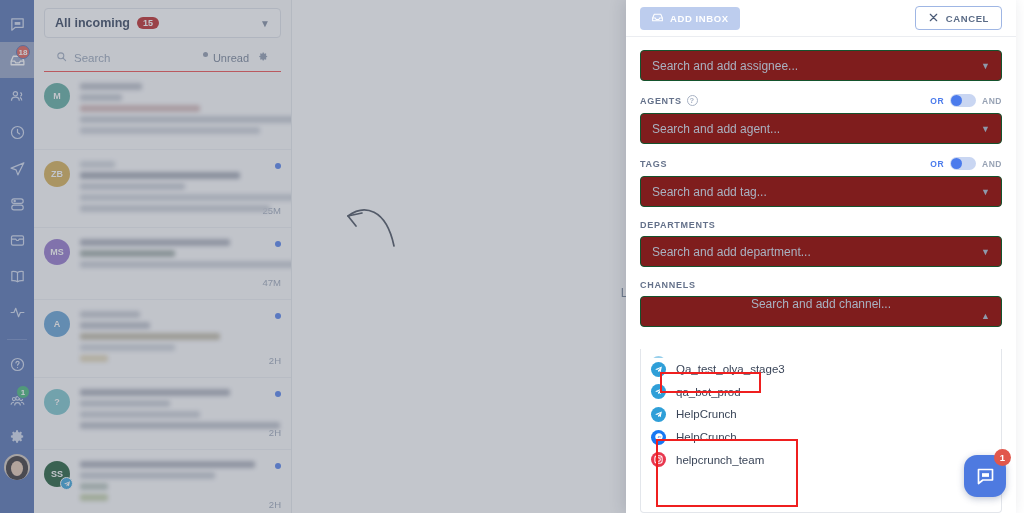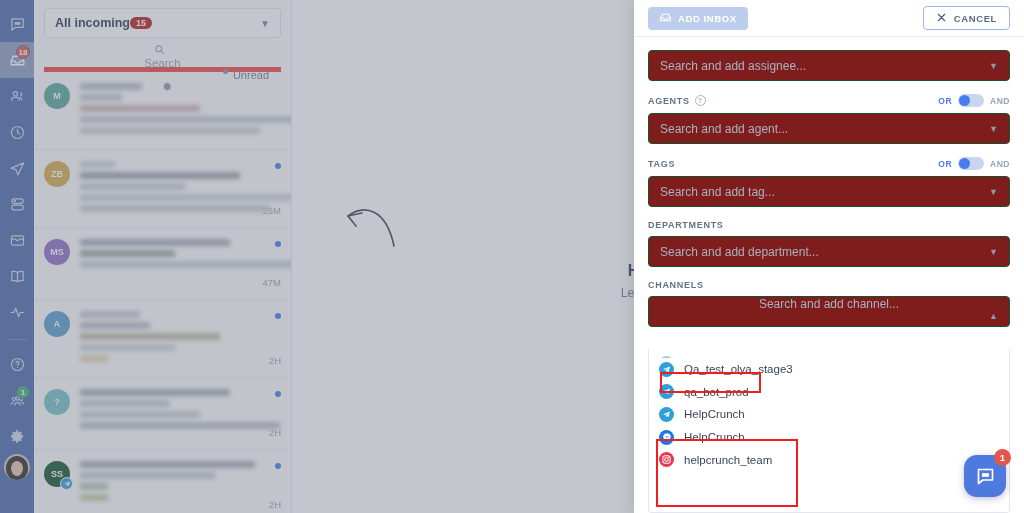--- a/index.html
+++ b/index.html
@@ -72,28 +72,28 @@
   }
   .conv-head{ padding:8px 10px 0 10px; }
   .inbox-select{
     height:30px; border:1px solid #dfe2e8; border-radius:4px;
     background:#fff;
     display:flex; align-items:center; padding:0 10px;
     font-size:12.5px; color:#2b3a55; font-weight:600;
   }
   .inbox-count{
     background:#b91c1c; color:#fff; font-size:9px; font-weight:700;
-    border-radius:8px; padding:1px 6px; 
+    border-radius:8px; padding:1px 6px; margin-left:7px;
   }
   .chev{ margin-left:auto; color:#7b879c; font-size:10px; }
   .search-row{
     height:28px; display:flex; align-items:center;
     padding:0 12px; margin-top:6px;
-    border-bottom:5px solid #ef4444;
-    font-size:11.5px; color:#93a0b4;flex-direction:column;
+    border-bottom:1px solid #ef4444;
+    font-size:11.5px; color:#93a0b4;
   }
   .search-row .mag{ margin-right:7px; color:#9aa6ba; }
   .unread-chip{ margin-left:auto; display:flex; align-items:flex-start; color:#6f7c90; font-size:11px;}
   .unread-dot{ width:5px;height:5px;border-radius:50%;background:#8a95a8; margin-right:5px;}
   .gear-sm{ margin-left:9px; color:#8c98ac; }
 
   .conv-scroll{ flex:1; overflow:hidden; }
   .conv-item{
     display:flex; padding:11px 10px 11px 10px;
     border-bottom:1px solid #eceef2;
@@ -144,21 +144,21 @@
 
   
   #dim{
     position:absolute; left:0; top:0; width:634px; height:513px;
     background:rgba(112,120,134,.42);
     pointer-events:none;
   }
 
   
   .panel{
-    position:absolute; right:0; top:0;
+    position:absolute; right:8px; top:0;
     width:390px; height:513px;
     background:#fff;
     box-shadow:-3px 0 14px rgba(30,40,60,.13);
     display:flex; flex-direction:column;
     z-index:20;
   }
   .panel-head{
     height:37px; flex:0 0 37px;
     border-bottom:1px solid #ebedf1;
     display:flex; align-items:center; justify-content:space-between;

